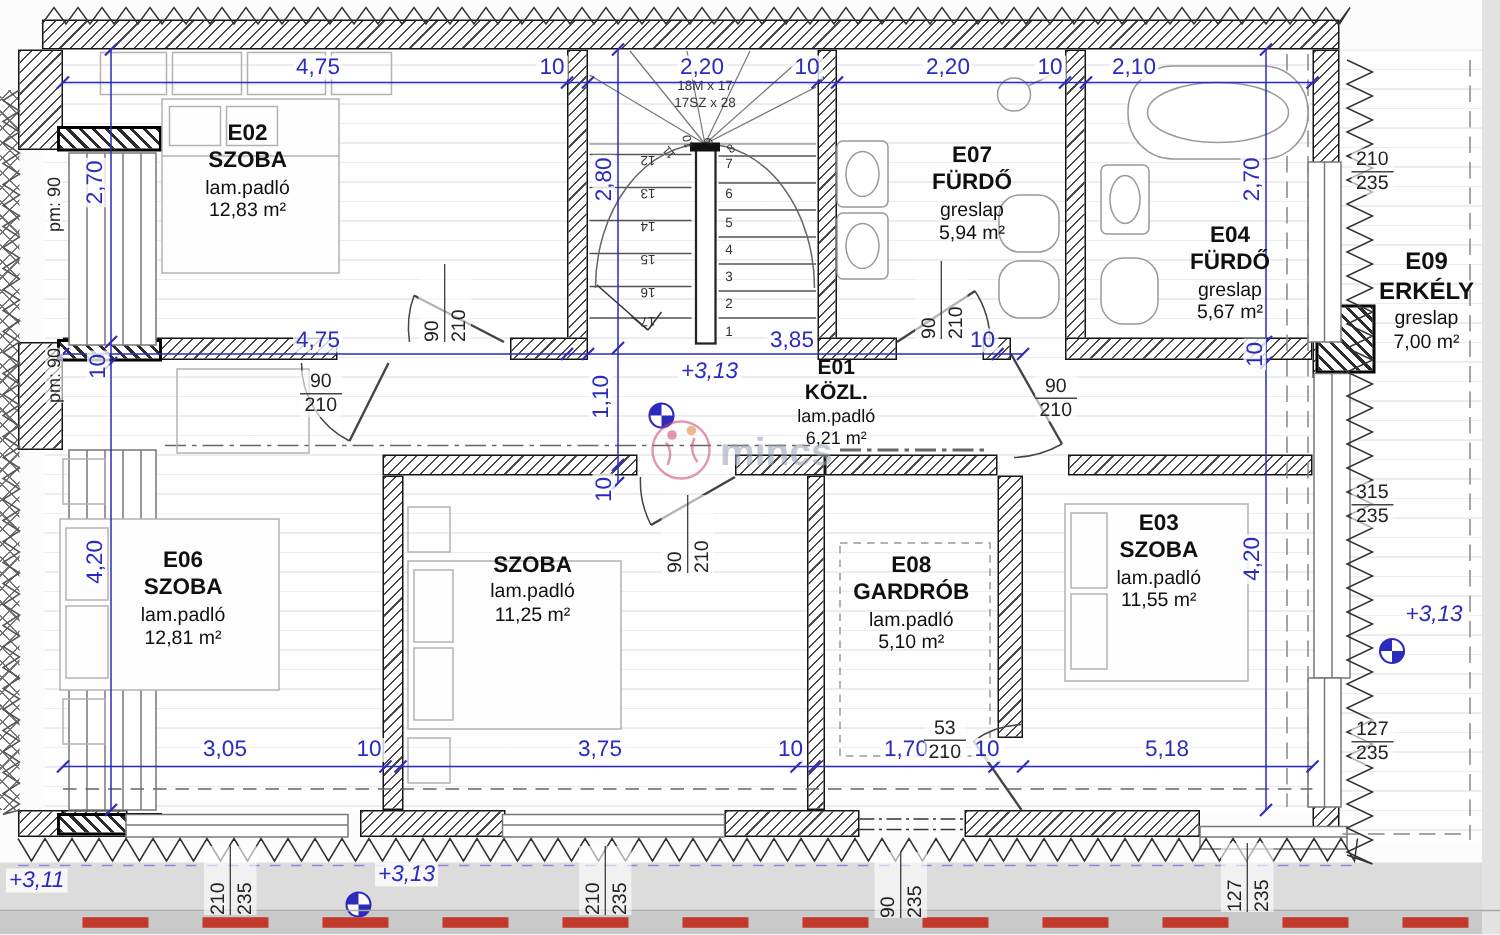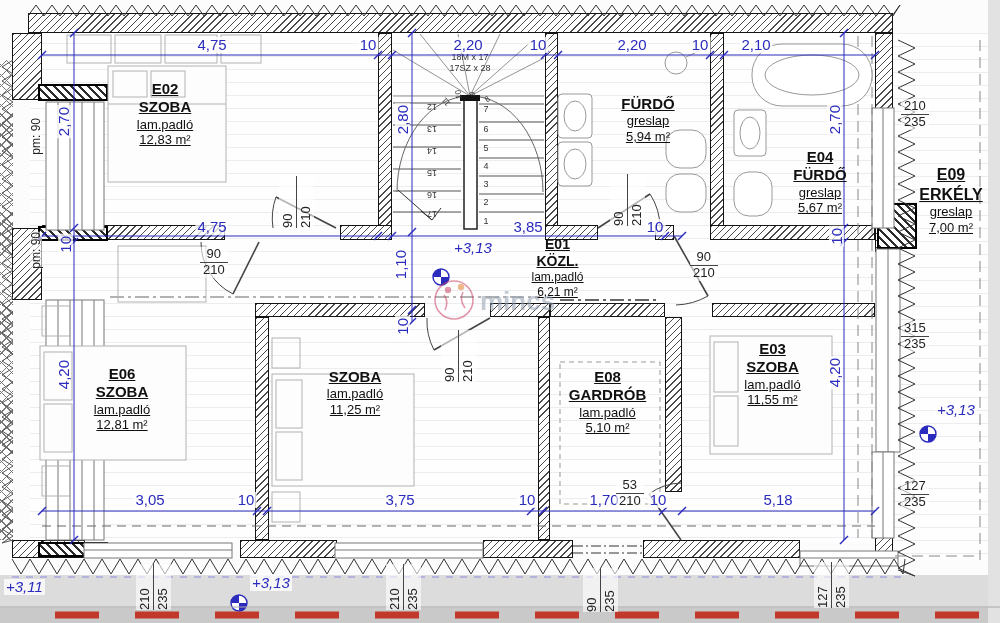--- a/index.html
+++ b/index.html
@@ -28,21 +28,21 @@
   .vsingle{position:absolute;color:#222;font-size:12px;writing-mode:vertical-rl;
      transform:rotate(180deg);line-height:1.0;z-index:30;background:rgba(255,255,255,.6);}
   .vpair{position:absolute;display:flex;align-items:stretch;color:#222;font-size:13px;z-index:30;}
   .vpair span{writing-mode:vertical-rl;transform:rotate(180deg);padding:0 2px;line-height:1.0;
      background:rgba(255,255,255,.6);}
   .vpair i{width:1px;background:#444;}
   .hfrac{position:absolute;color:#222;font-size:13px;text-align:center;line-height:1.15;
      z-index:30;background:rgba(255,255,255,.6);}
   .hfrac .n{display:block;border-bottom:1px solid #444;padding:0 3px;}
   .hfrac .d{display:block;padding:0 3px;}
-  .rlabel{position:absolute;text-align:center;color:#101010;line-height:1.22;z-index:28;text-decoration:underline;}
+  .rlabel{position:absolute;text-align:center;color:#101010;line-height:1.22;z-index:28;}
   .rlabel .t1{font-weight:bold;font-size:15px;display:block;}
   .rlabel .t2{font-size:13px;display:block;}
   .rlabel.big .t1{font-size:16px;}
   .rlabel.small .t1{font-size:14px;}
   .rlabel.small .t2{font-size:12px;}
   .wm{position:absolute;left:418px;top:270px;z-index:40;opacity:.55;pointer-events:none;}
   svg.ovl{position:absolute;left:0;top:0;z-index:20;}
 </style>
 </head>
 <body>
@@ -319,20 +319,21 @@
     <line x1="55" y1="615" x2="1000" y2="615" stroke="#c0392b" stroke-width="7" stroke-dasharray="44 36"></line>
   </svg>
 
   <div class="rlabel" style="left:95px;top:80px;width:140px;">
     <span class="t1">E02</span>
     <span class="t1">SZOBA</span>
     <span class="t2">lam.padló</span>
     <span class="t2">12,83 m²</span>
   </div>
   <div class="rlabel" style="left:578px;top:95px;width:140px;">
+    <span class="t1">E07</span>
     <span class="t1">FÜRDŐ</span>
     <span class="t2">greslap</span>
     <span class="t2">5,94 m²</span>
   </div>
   <div class="rlabel" style="left:755px;top:148px;width:130px;">
     <span class="t1">E04</span>
     <span class="t1">FÜRDŐ</span>
     <span class="t2">greslap</span>
     <span class="t2">5,67 m²</span>
   </div>

